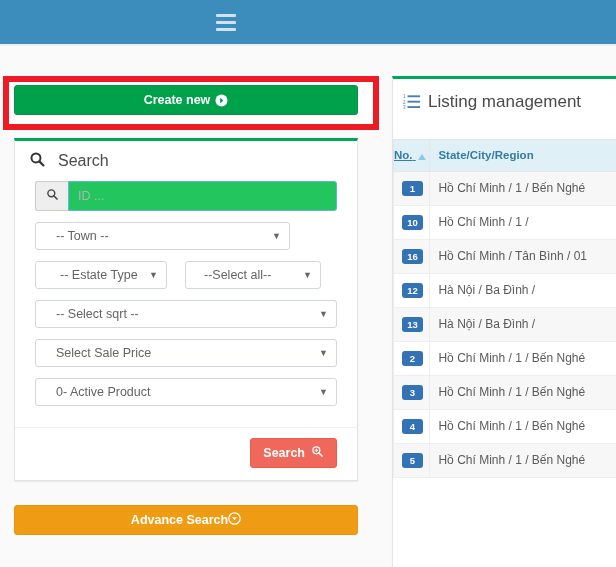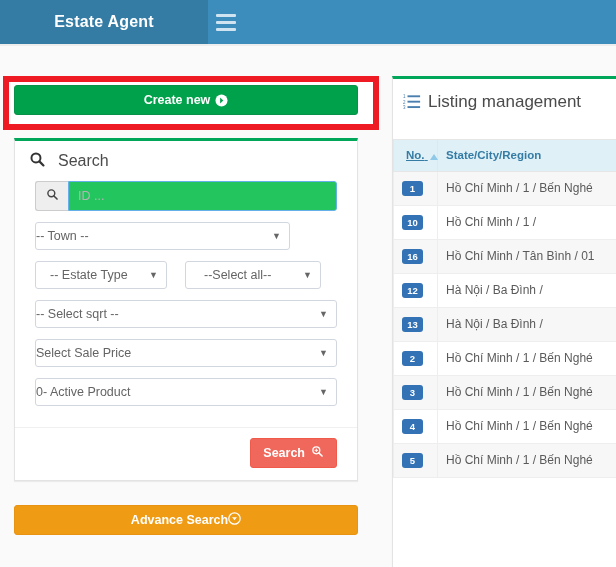--- a/index.html
+++ b/index.html
@@ -69,31 +69,31 @@
   .igrp-input{
     flex:1;border:1px solid #66afe9;border-radius:0 3px 3px 0;
     padding:0 9px;font-size:12.5px;color:#555;outline:none;box-sizing:border-box;
     font-family:"Liberation Sans", sans-serif;background:#22c55e;
   }
   .igrp-input::placeholder{color:#b4b4b4;}
 
   .sel{
     position:relative;height:28px;border:1px solid #d2d6de;border-radius:3px;
     background:#ffffff;box-sizing:border-box;display:flex;align-items:center;
-    padding:0 22px 0 0;font-size:12.5px;color:#646464;cursor:pointer;
+    padding:0 22px 0 20px;font-size:12.5px;color:#646464;cursor:pointer;
     margin-bottom:11px;white-space:nowrap;overflow:hidden;
   }
   .sel .caret{
     position:absolute;right:8px;top:50%;transform:translateY(-50%);
     font-size:9px;color:#666;line-height:1;
   }
   .sel.w-town{width:255px;}
   .sel.w-full{width:100%;}
   .row2{display:flex;gap:18px;}
-  .sel.w-type{width:132px;padding:0 20px 0 14px;}
+  .sel.w-type{width:132px;padding:0 20px 0 24px;}
   .sel.w-all{width:136px;padding:0 20px 0 18px;}
 
   .panel-foot{
     border-top:1px solid #f0f0f0;padding:10px 20px 12px 20px;
     display:flex;justify-content:flex-end;
   }
   .btn-search{
     background:#f0685b;border:1px solid #ef5a4b;border-radius:3px;
     color:#ffffff;font-size:12.5px;font-weight:bold;
     height:30px;padding:0 12px;display:inline-flex;align-items:center;gap:6px;
@@ -117,21 +117,21 @@
   .rp-head{height:46px;display:flex;align-items:center;gap:7px;padding:0 10px;box-sizing:border-box;}
   .rp-title{font-size:17px;color:#4b4b4b;white-space:nowrap;}
   .rp-body{padding:14px 0 0 0;}
 
   table.lst{border-collapse:collapse;width:240px;table-layout:fixed;}
   table.lst th{
     background:#dff0f7;color:#357ca5;font-size:11.5px;font-weight:bold;
     text-align:left;padding:9px 8px;border:1px solid #e6e6e6;
     box-sizing:border-box;position:relative;white-space:nowrap;
   }
-  table.lst th.c-no{width:44px;padding-left:12px;text-decoration:underline;}
+  table.lst th.c-no{width:36px;padding-left:0;text-decoration:underline;}
   table.lst th.c-reg{width:200px;}
   table.lst td{
     border:1px solid #eeeeee;padding:8px 8px;font-size:12px;color:#5a5a5a;
     box-sizing:border-box;white-space:nowrap;height:34px;vertical-align:middle;
   }
   table.lst td.c-no{width:40px;text-align:left;}
   table.lst tbody tr:nth-child(odd){background:#f7f7f7;}
   table.lst tbody tr:nth-child(even){background:#ffffff;}
   .badge{
     display:inline-block;min-width:11px;padding:2px 5px;border-radius:3px;
@@ -140,23 +140,20 @@
   }
   .sort-asc{display:inline-block;margin-left:2px;vertical-align:middle;}
   .ol-icon{display:inline-flex;align-items:center;}
 </style>
 </head>
 <body>
 
 <div class="app">
 
   <div class="navbar">
-    <div class="brand">
-      <span>Estate Agent</span>
-    </div>
     <div class="ham">
       <span></span>
       <span></span>
       <span></span>
     </div>
   </div>
   <div class="navbar-shadow"></div>
 
   <div class="content">
 

